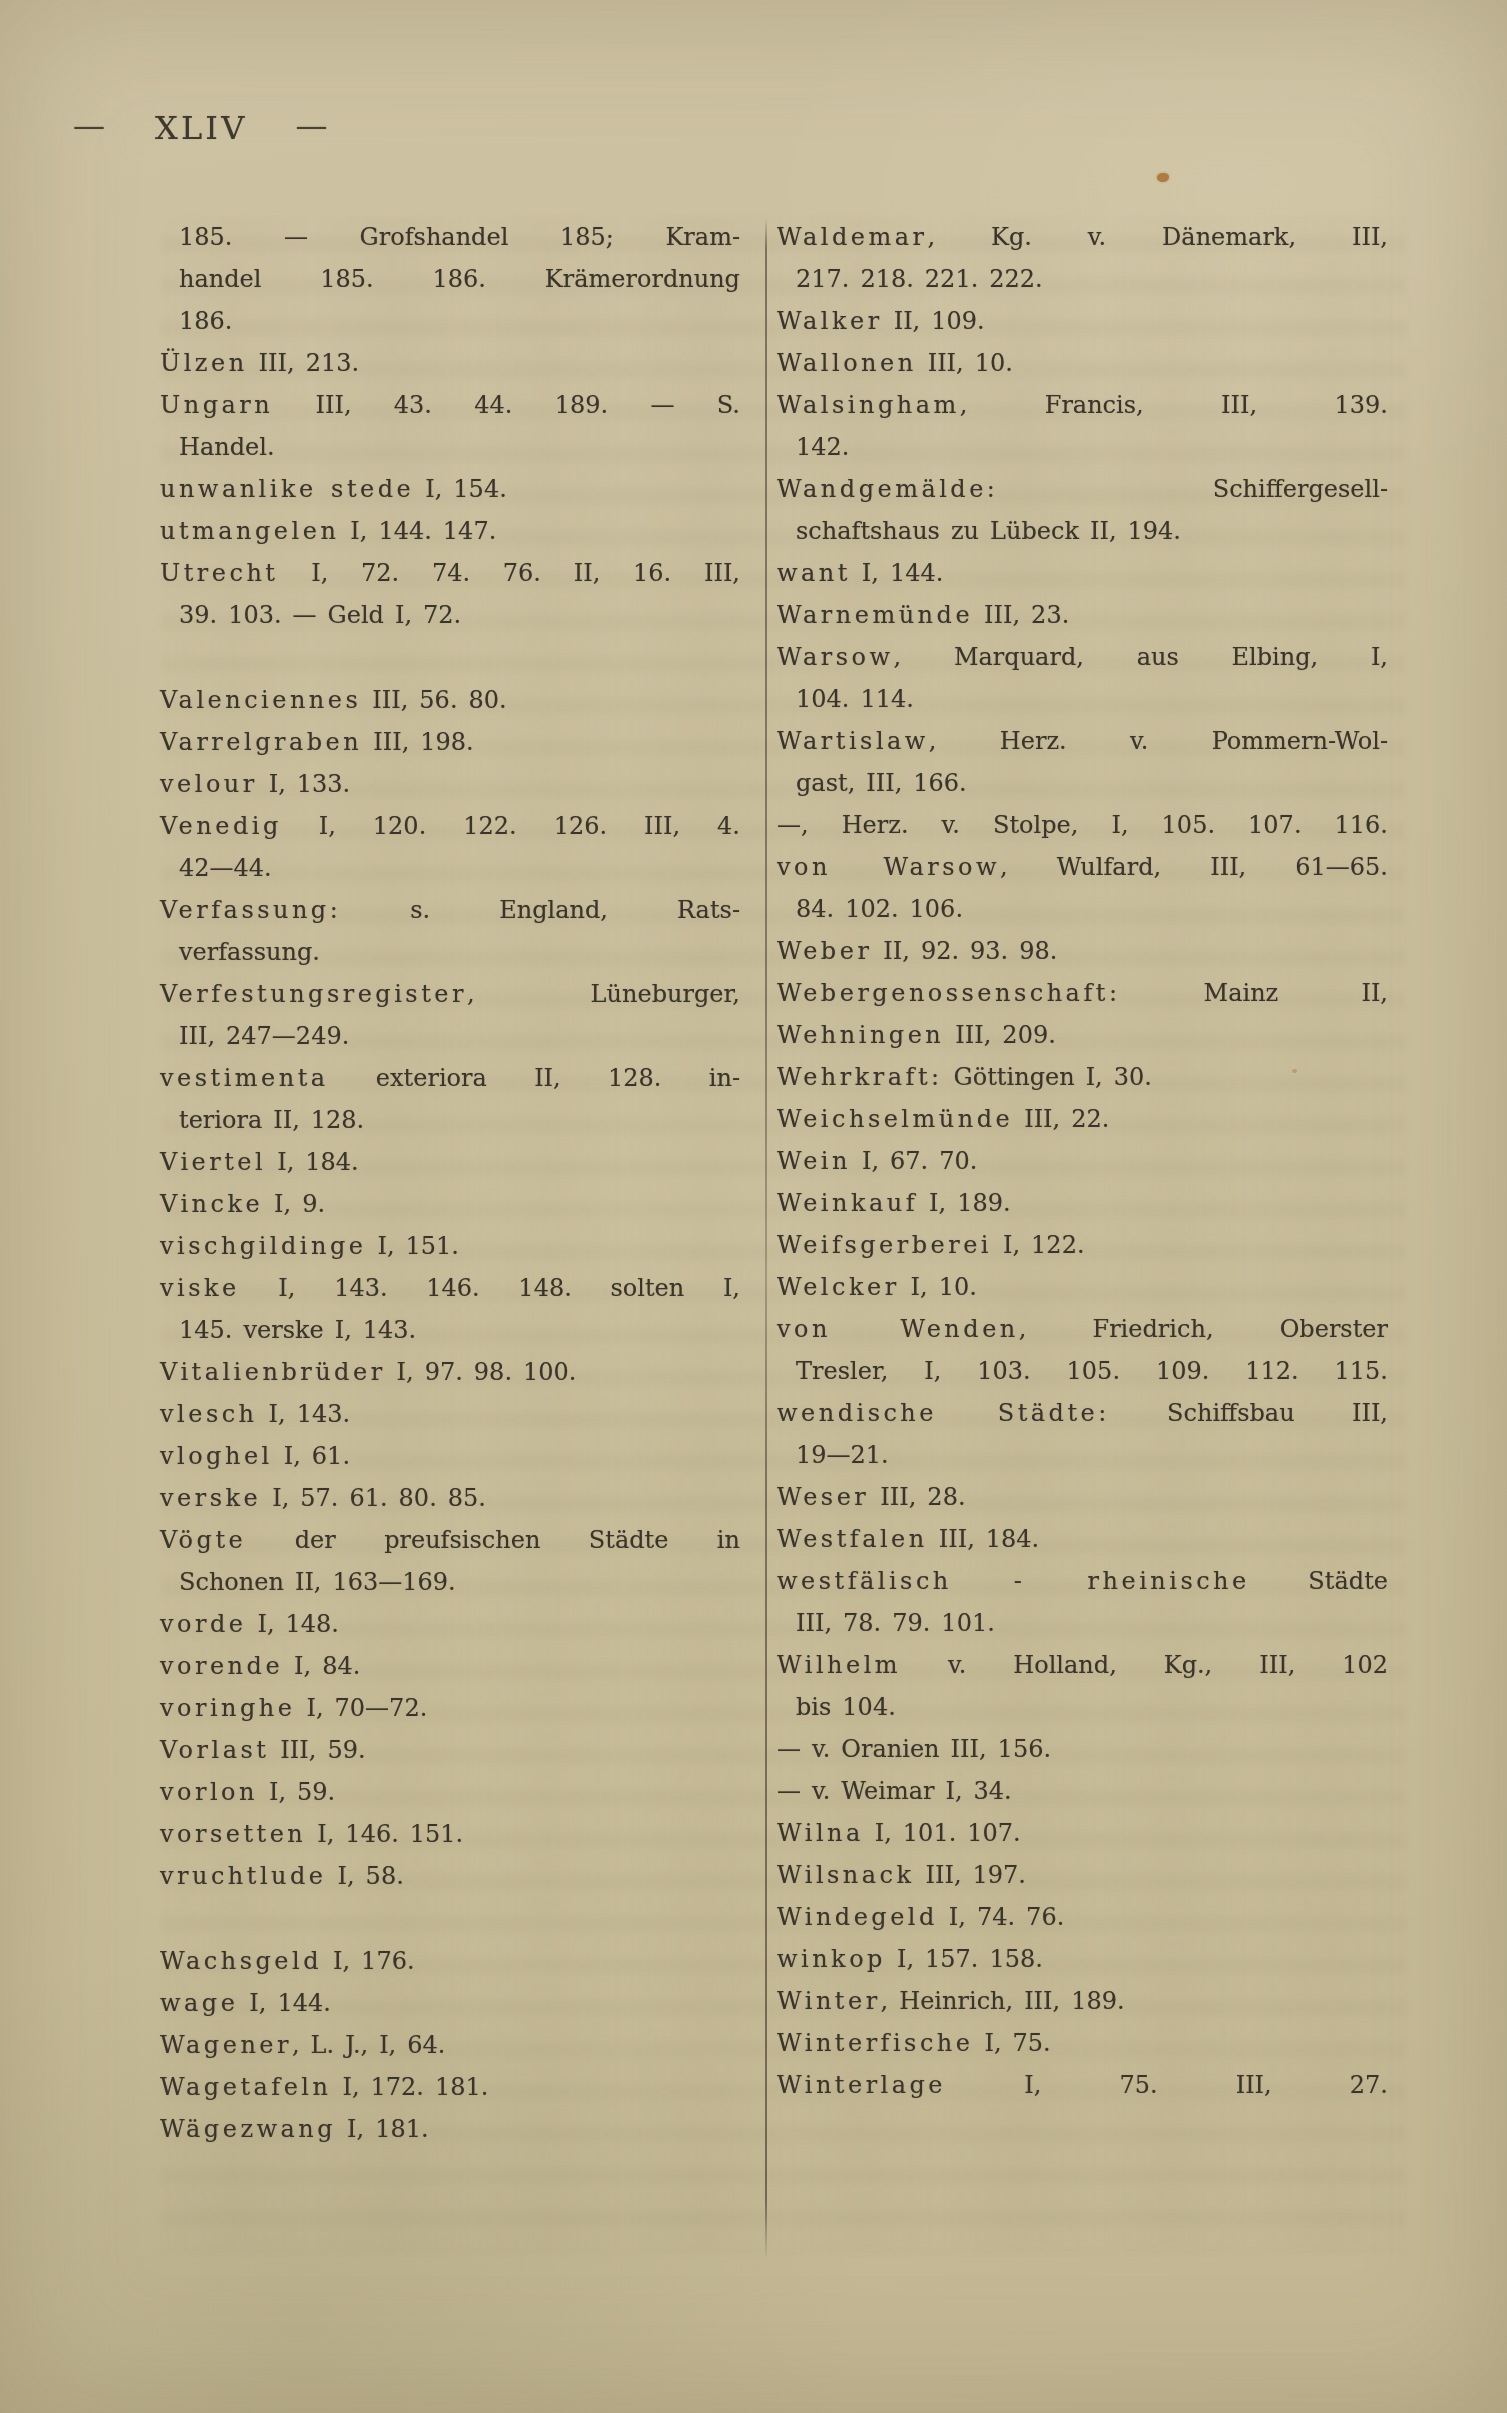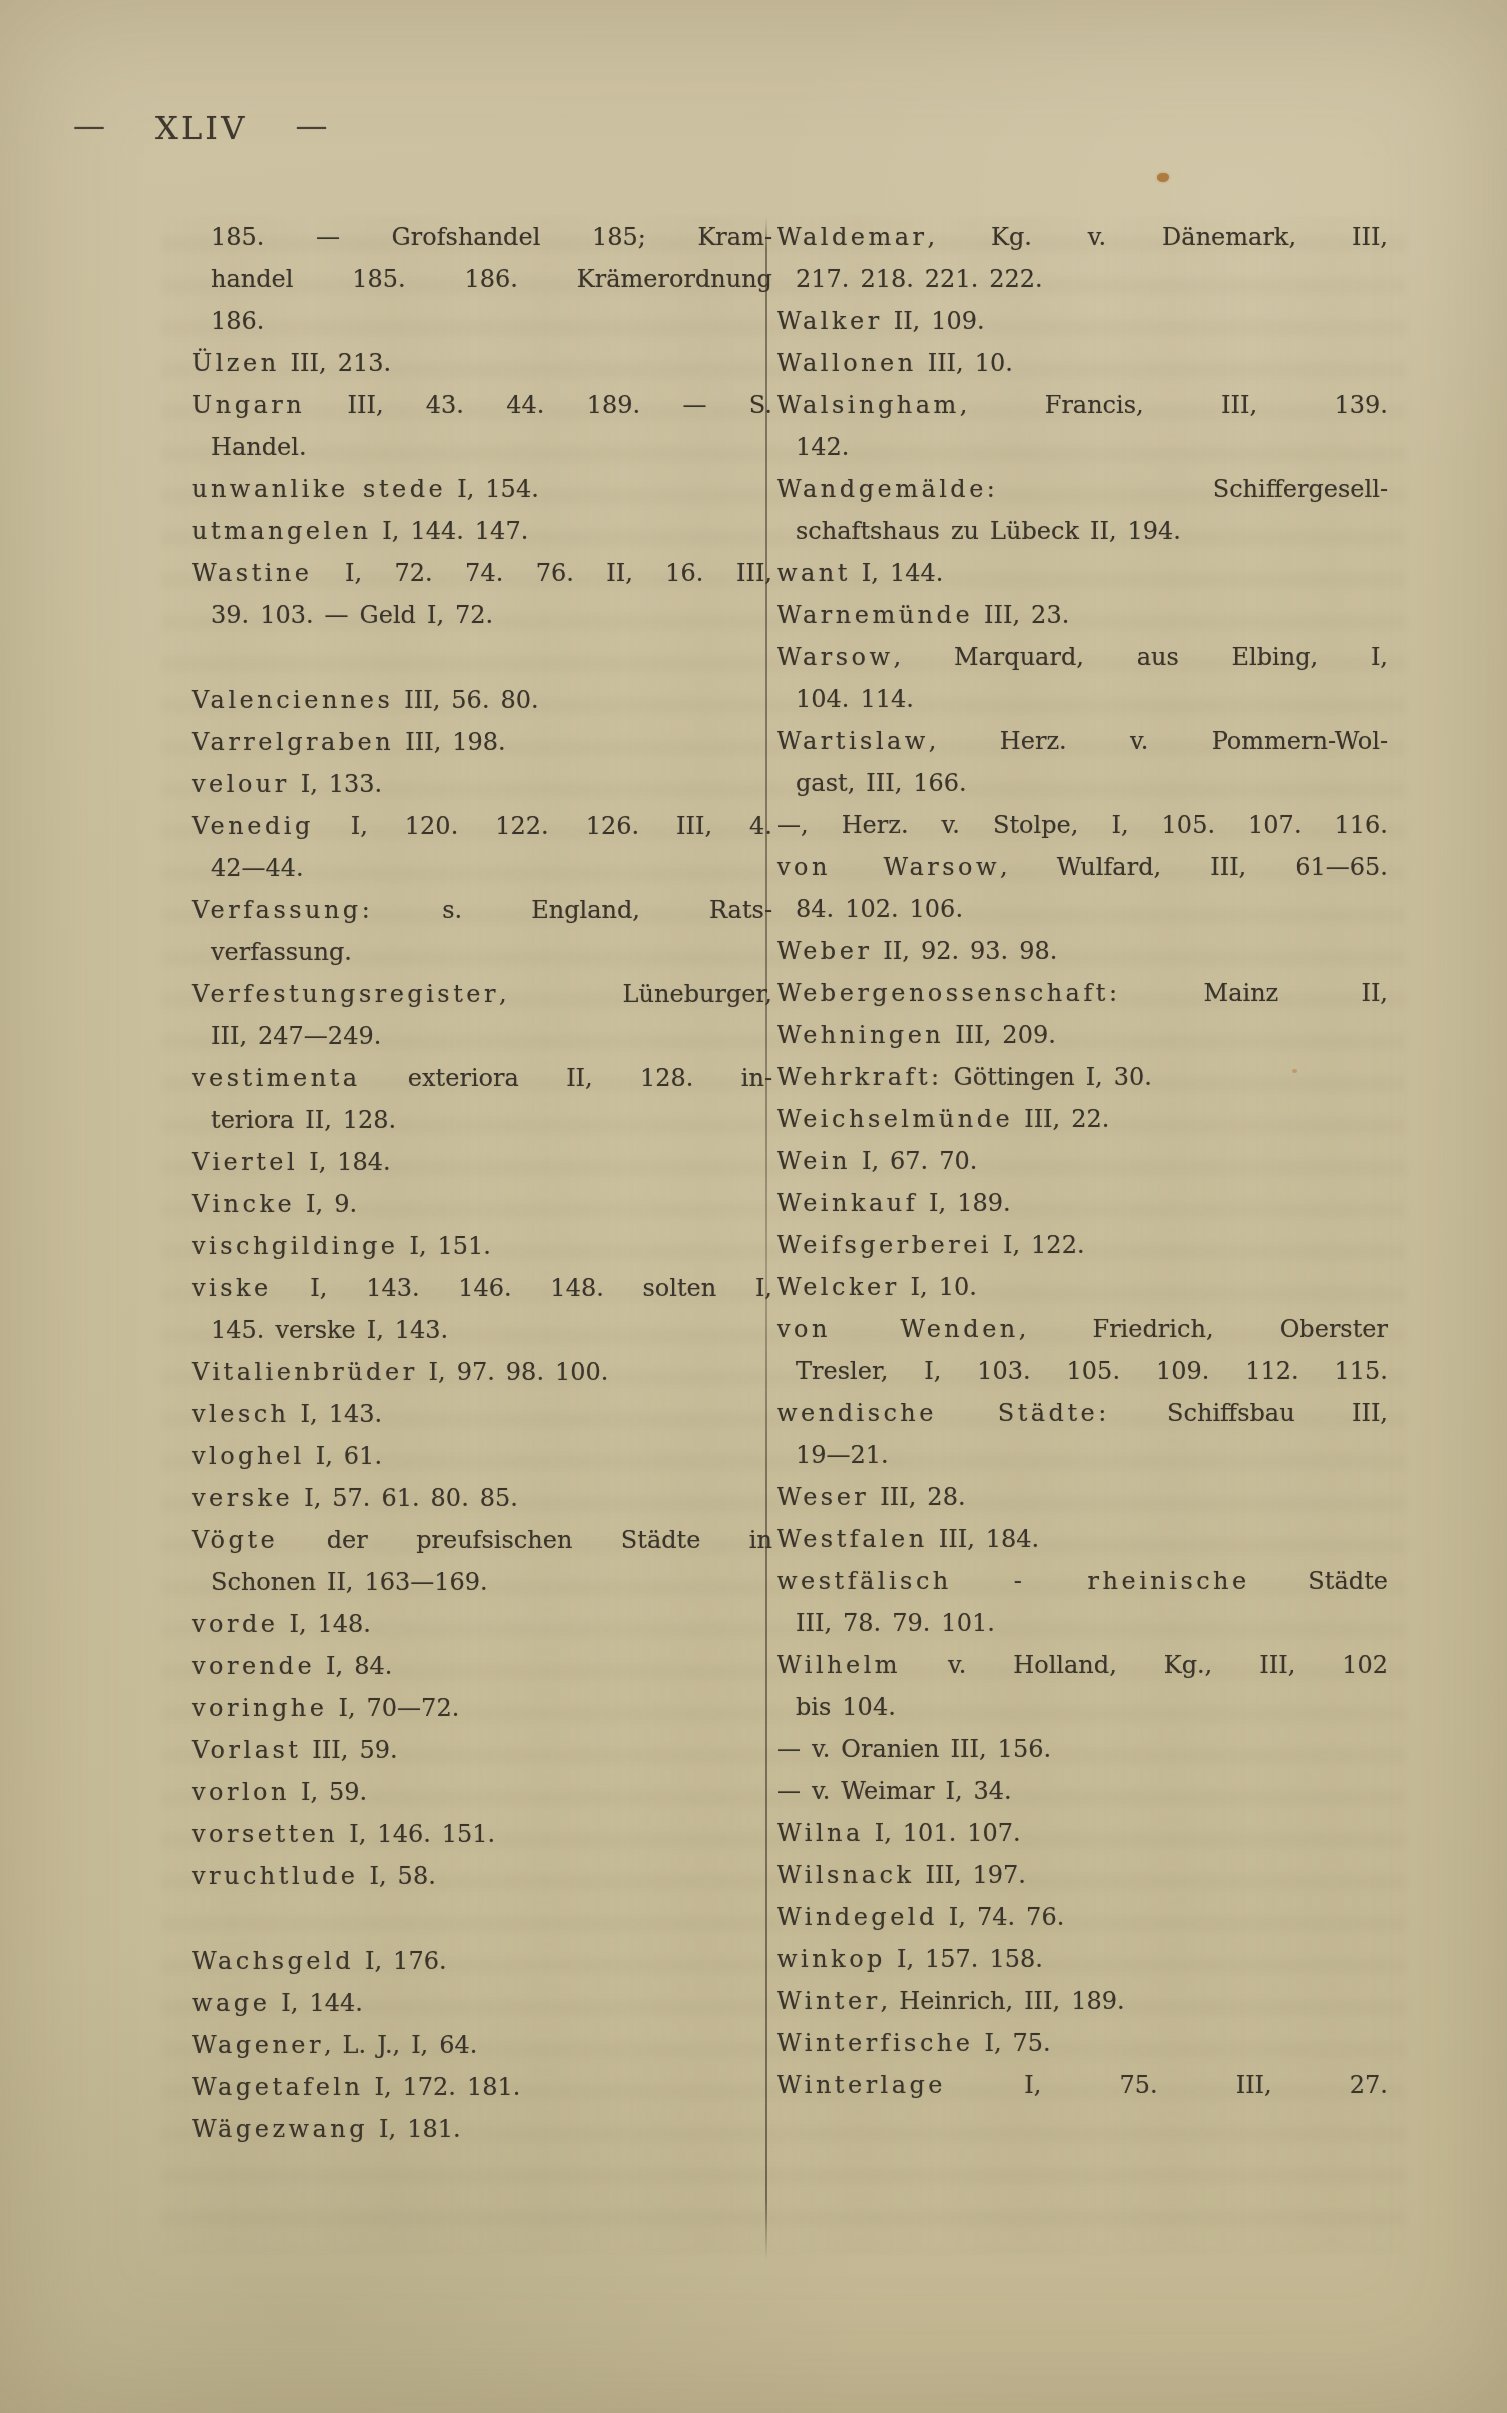--- a/index.html
+++ b/index.html
@@ -61,21 +61,21 @@
     letter-spacing: 0.10em;
   }
   .col {
     position: absolute;
     top: 216px;
     font-size: 24px;
     line-height: 42px;
     word-spacing: 0.14em;
     text-shadow: 0 0 1px rgba(58,52,43,0.38);
   }
-  #col-left  { left: 192px;  width: 580px; }
+  #col-left  { left: 160px;  width: 580px; }
   #col-right { left: 777px; width: 611px; }
   .line { white-space: nowrap; }
   .line.just {
     white-space: normal;
     text-align: justify;
     text-align-last: justify;
   }
   .line.indent { padding-left: 19px; }
   .line.gapped { margin-top: 43px; }
   .head { letter-spacing: 0.145em; }
@@ -131,21 +131,21 @@
 
   <div id="col-left" class="col">
       <div class="line indent just">185. — Grofshandel 185; Kram-</div>
       <div class="line indent just">handel 185. 186. Krämerordnung</div>
       <div class="line indent">186.</div>
       <div class="line"><span class="head">Ülzen</span> III, 213.</div>
       <div class="line just"><span class="head">Ungarn</span> III, 43. 44. 189. — S.</div>
       <div class="line indent">Handel.</div>
       <div class="line"><span class="head">unwanlike stede</span> I, 154.</div>
       <div class="line"><span class="head">utmangelen</span> I, 144. 147.</div>
-      <div class="line just"><span class="head">Wastine</span> I, 72. 74. 76. II, 16. III,</div>
+      <div class="line just"><span class="head">Utrecht</span> I, 72. 74. 76. II, 16. III,</div>
       <div class="line indent">39. 103. — Geld I, 72.</div>
       <div class="line gapped"><span class="head">Valenciennes</span> III, 56. 80.</div>
       <div class="line"><span class="head">Varrelgraben</span> III, 198.</div>
       <div class="line"><span class="head">velour</span> I, 133.</div>
       <div class="line just"><span class="head">Venedig</span> I, 120. 122. 126. III, 4.</div>
       <div class="line indent">42—44.</div>
       <div class="line just"><span class="head">Verfassung:</span> s. England, Rats-</div>
       <div class="line indent">verfassung.</div>
       <div class="line just"><span class="head">Verfestungsregister</span>, Lüneburger,</div>
       <div class="line indent">III, 247—249.</div>

